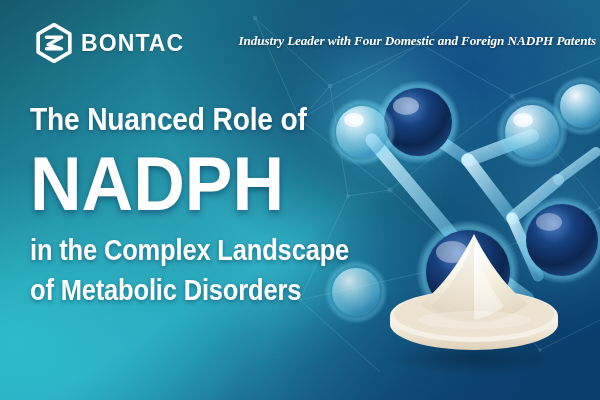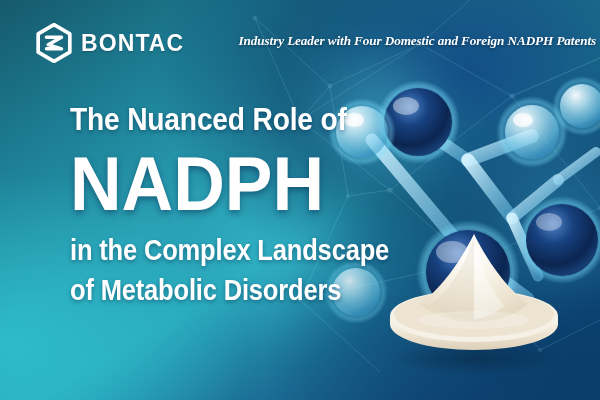--- a/index.html
+++ b/index.html
@@ -81,21 +81,20 @@
     text-shadow: 0 1px 3px rgba(0,30,55,0.6);
     font-family: Liberation Serif, serif;
   }
 
   
   .headline {
     position: absolute;
     left: 30px;
     top: 98px;
     width: 360px;
-    margin-left: 40px;
   }
   .hl-line {
     color: #ffffff;
     font-weight: 700;
     white-space: nowrap;
     font-family: "Liberation Sans", sans-serif;
     transform: scaleX(0.88);
     transform-origin: left center;
   }
   .hl-1 {

